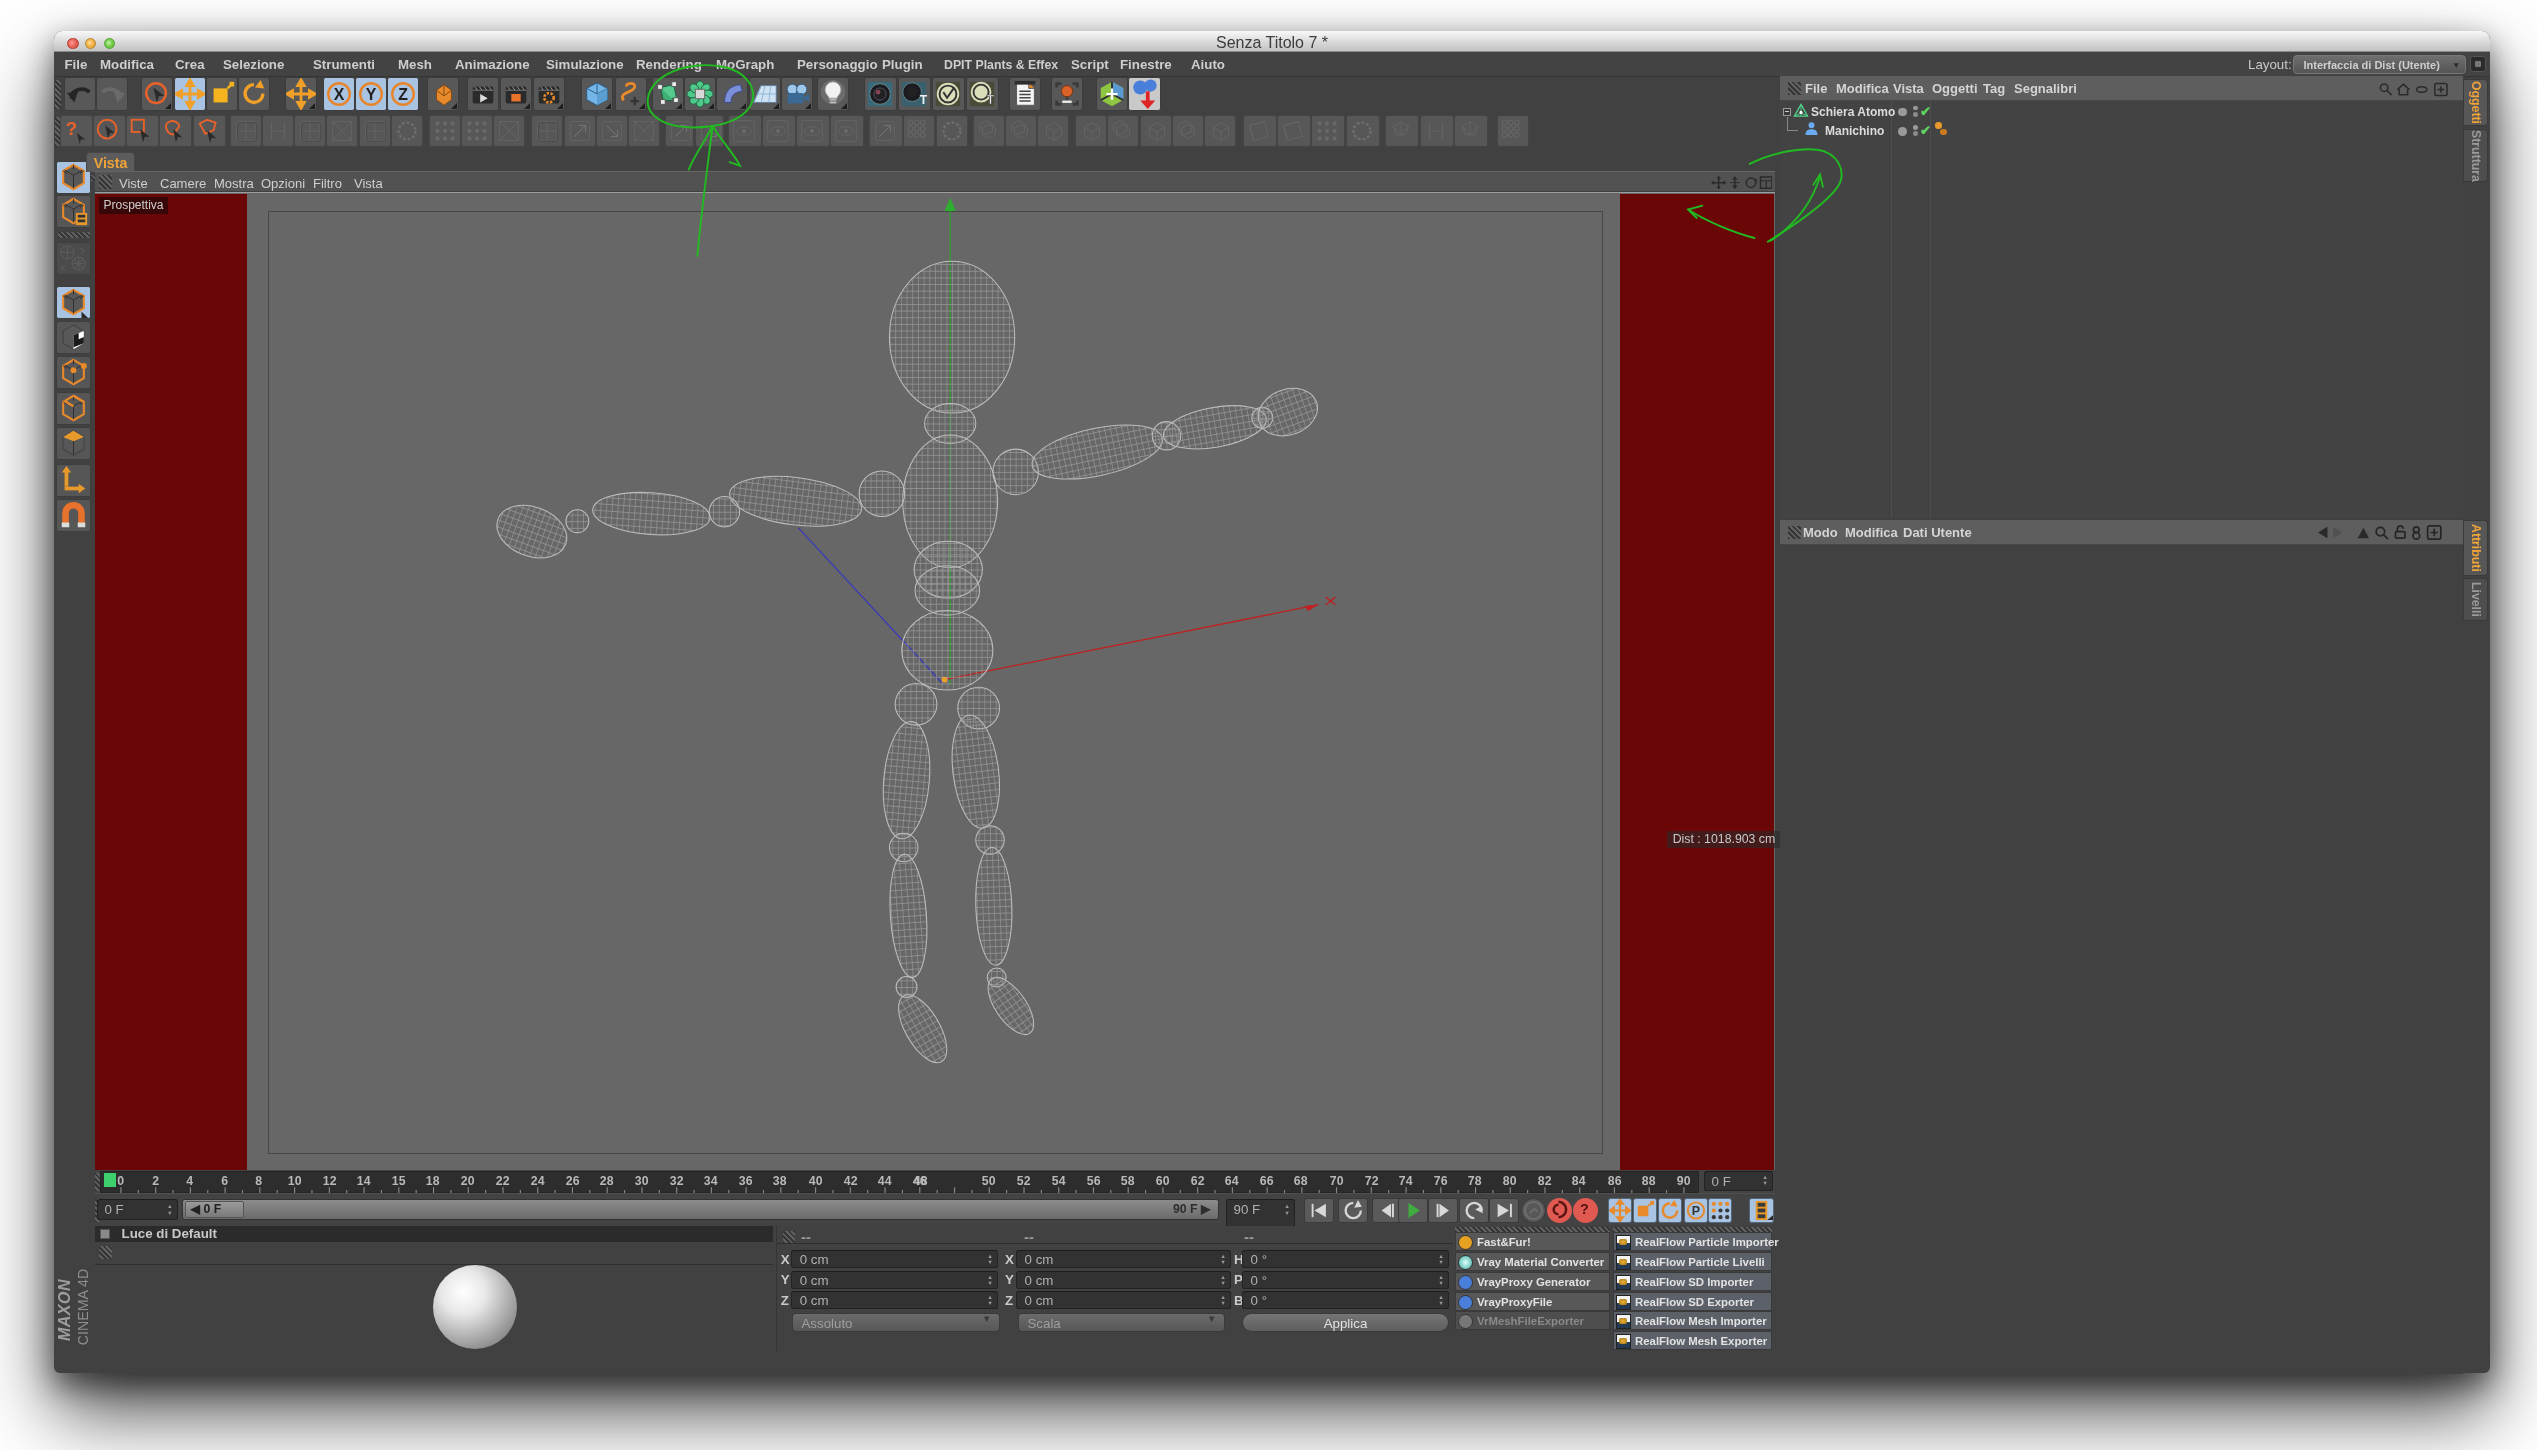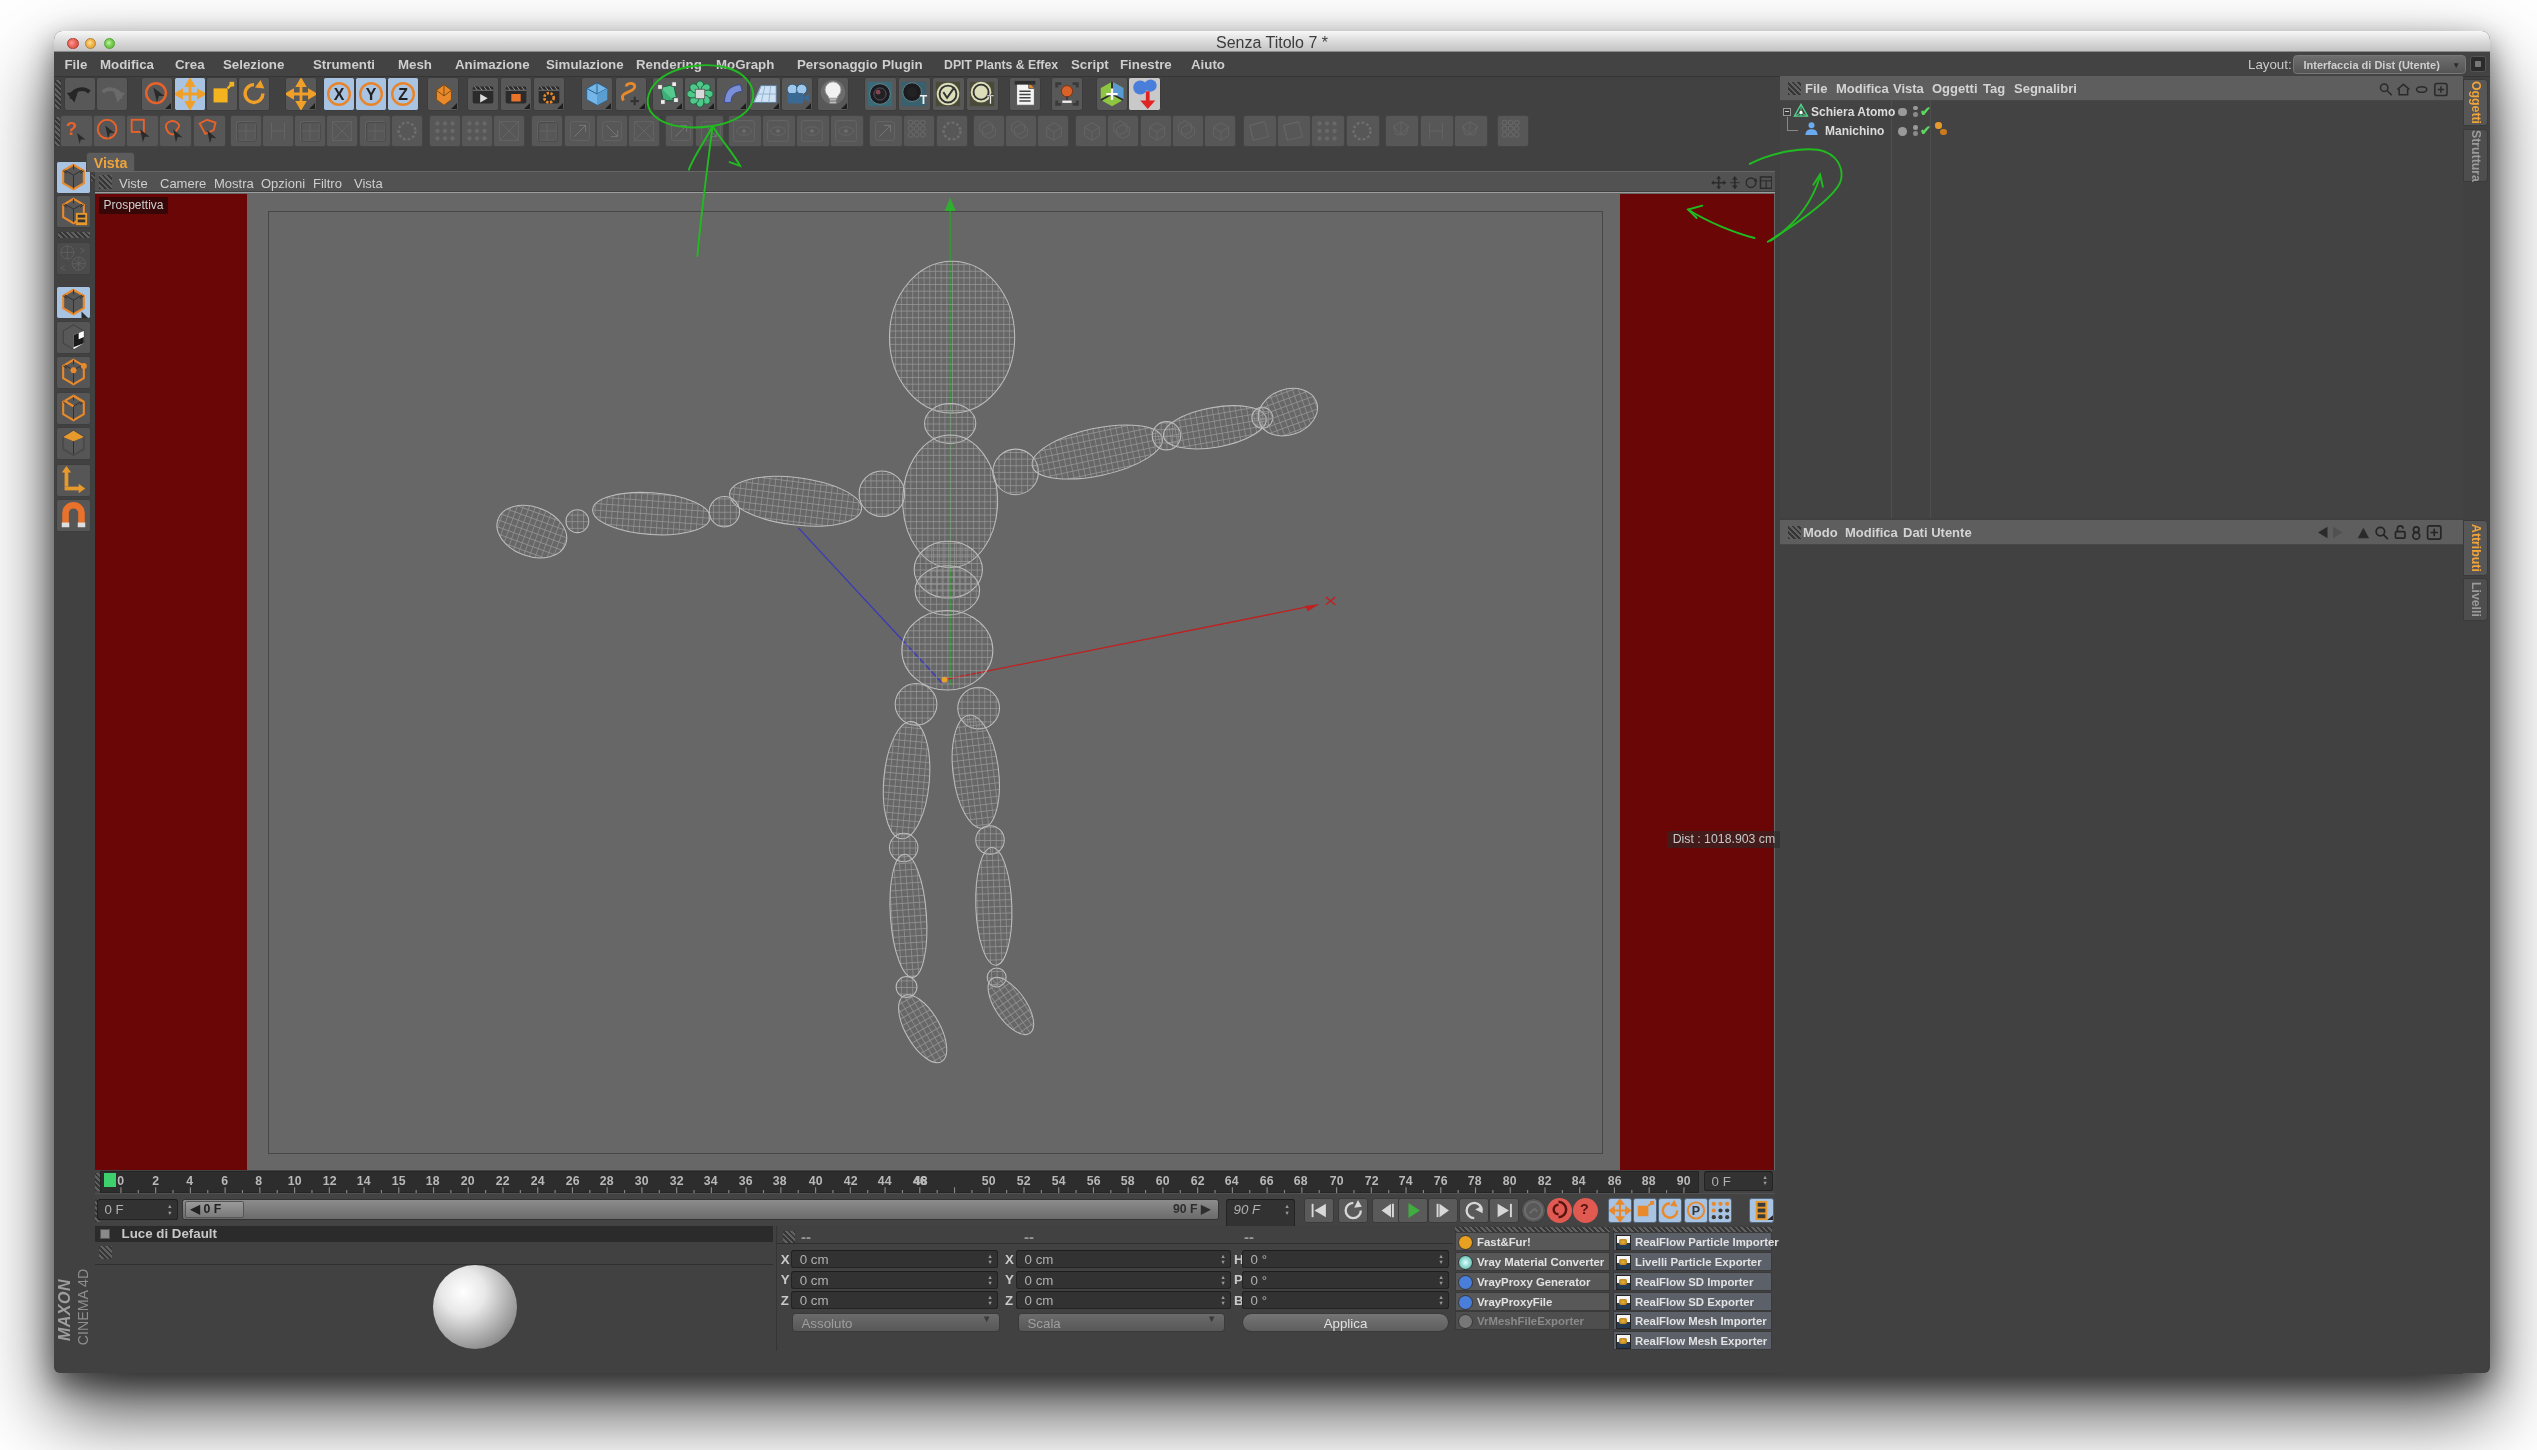--- a/index.html
+++ b/index.html
@@ -1000,21 +1000,21 @@
 <div class="a" id="transport">
       <div class="a grip" style="left:0px;top:4.7px;width:4.7px;height:23px;"></div>
 <div class="fld" style="left:1.9px;top:4.7px;width:81px;height:21px;">
         <span style="position:absolute;left:6.6px;top:1.9px;">0 F</span>
         <span class="spn" style="top:3.8px;">▲<br>▼</span>
       </div>
 <div class="a" style="left:87px;top:4.7px;width:1037px;height:21px;background:linear-gradient(#8c8c8c,#6b6b6b);border:0.9px solid #333;border-radius:2.8px;">
         <div style="position:absolute;left:1.9px;top:0.9px;width:59px;height:17px;background:linear-gradient(#9a9a9a,#7a7a7a);border-radius:1.9px;border:0.9px solid #555;color:#222;font-size:12.3px;font-weight:bold;padding:0.9px 0 0 4.7px;">◀ 0 F</div>
         <div style="position:absolute;right:7.6px;top:2.8px;color:#2e2e2e;font-size:12.3px;font-weight:bold;">90 F ▶</div>
       </div>
-<div class="fld" style="left:1131px;top:4.7px;width:69px;height:32px;font-style:italic;">
+<div class="fld" style="left:1131px;top:4.7px;width:69px;height:32px;">
         <span style="position:absolute;left:6.6px;top:1.9px;">90 F</span>
         <span class="spn" style="top:3.8px;">▲<br>▼</span>
       </div>
 <div class="pbtn" style="left:1209px;"><svg width="28.5" height="23" viewBox="0 0 30 24">
           <path d="M9 5v14l-2 0V5z" fill="#d8d8d8"></path>
           <path d="M22 5L10 12l12 7z" fill="#d8d8d8"></path>
         </svg></div>
 <div class="pbtn" style="left:1243px;"><svg width="28.5" height="23" viewBox="0 0 30 24">
           <path d="M15 4a8 8 0 1 0 8 8" fill="none" stroke="#d8d8d8" stroke-width="2.4"></path>
           <path d="M20 1l4 7-8 1z" fill="#d8d8d8"></path>
@@ -1194,21 +1194,21 @@
       <span style="position:absolute;left:21px;top:2.8px;">VrMeshFileExporter</span>
     </div>
 <div class="plrow" style="left:1559px;top:1201px;width:159px;background:#5b6069;border:0.9px solid #3a3a3a;">
       <div style="position:absolute;left:1.9px;top:1.9px;width:15px;height:15px;background:linear-gradient(#f4f4f4 55%,#243a52 55%);border:0.9px solid #222;"></div>
       <div style="position:absolute;left:4.7px;top:5.7px;width:8.5px;height:6.6px;background:radial-gradient(#e8b23a,#a87618);border-radius:1.9px;"></div>
       <span style="position:absolute;left:21px;top:2.8px;">RealFlow Particle Importer</span>
     </div>
 <div class="plrow" style="left:1559px;top:1221px;width:159px;background:#5b6069;border:0.9px solid #3a3a3a;">
       <div style="position:absolute;left:1.9px;top:1.9px;width:15px;height:15px;background:linear-gradient(#f4f4f4 55%,#243a52 55%);border:0.9px solid #222;"></div>
       <div style="position:absolute;left:4.7px;top:5.7px;width:8.5px;height:6.6px;background:radial-gradient(#e8b23a,#a87618);border-radius:1.9px;"></div>
-      <span style="position:absolute;left:21px;top:2.8px;">Livelli Particle Exporter</span>
+      <span style="position:absolute;left:21px;top:2.8px;">RealFlow Particle Livelli</span>
     </div>
 <div class="plrow" style="left:1559px;top:1241px;width:159px;background:#5b6069;border:0.9px solid #3a3a3a;">
       <div style="position:absolute;left:1.9px;top:1.9px;width:15px;height:15px;background:linear-gradient(#f4f4f4 55%,#243a52 55%);border:0.9px solid #222;"></div>
       <div style="position:absolute;left:4.7px;top:5.7px;width:8.5px;height:6.6px;background:radial-gradient(#e8b23a,#a87618);border-radius:1.9px;"></div>
       <span style="position:absolute;left:21px;top:2.8px;">RealFlow SD Importer</span>
     </div>
 <div class="plrow" style="left:1559px;top:1261px;width:159px;background:#5b6069;border:0.9px solid #3a3a3a;">
       <div style="position:absolute;left:1.9px;top:1.9px;width:15px;height:15px;background:linear-gradient(#f4f4f4 55%,#243a52 55%);border:0.9px solid #222;"></div>
       <div style="position:absolute;left:4.7px;top:5.7px;width:8.5px;height:6.6px;background:radial-gradient(#e8b23a,#a87618);border-radius:1.9px;"></div>
       <span style="position:absolute;left:21px;top:2.8px;">RealFlow SD Exporter</span>

